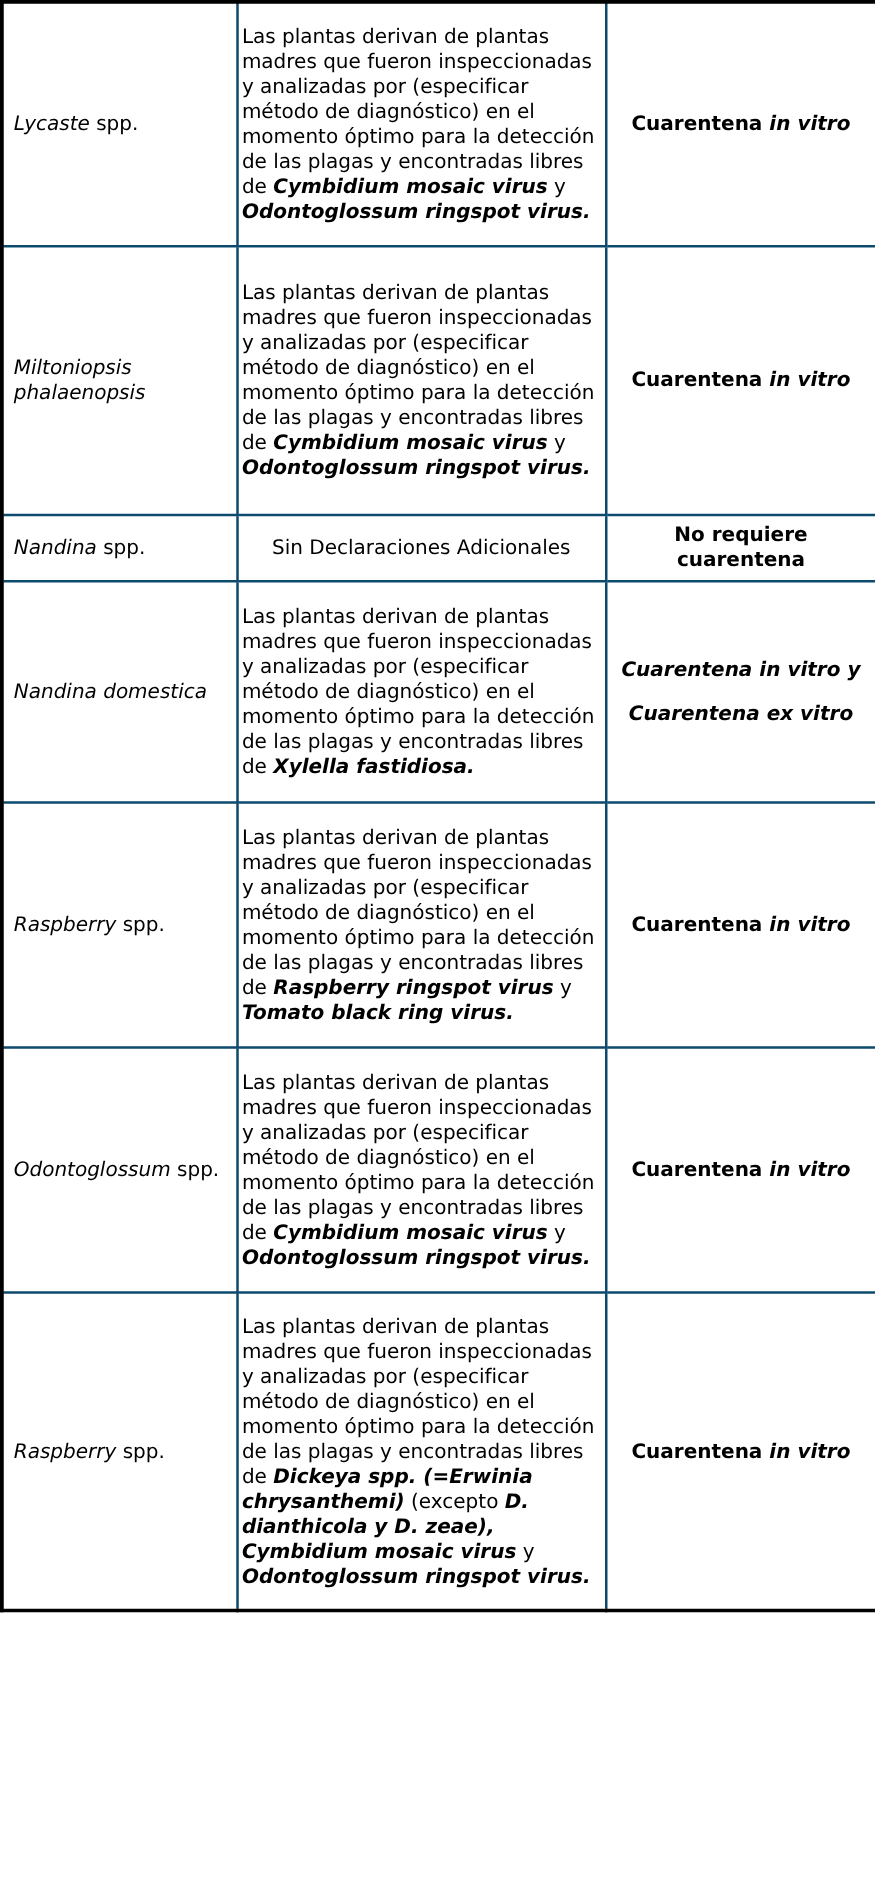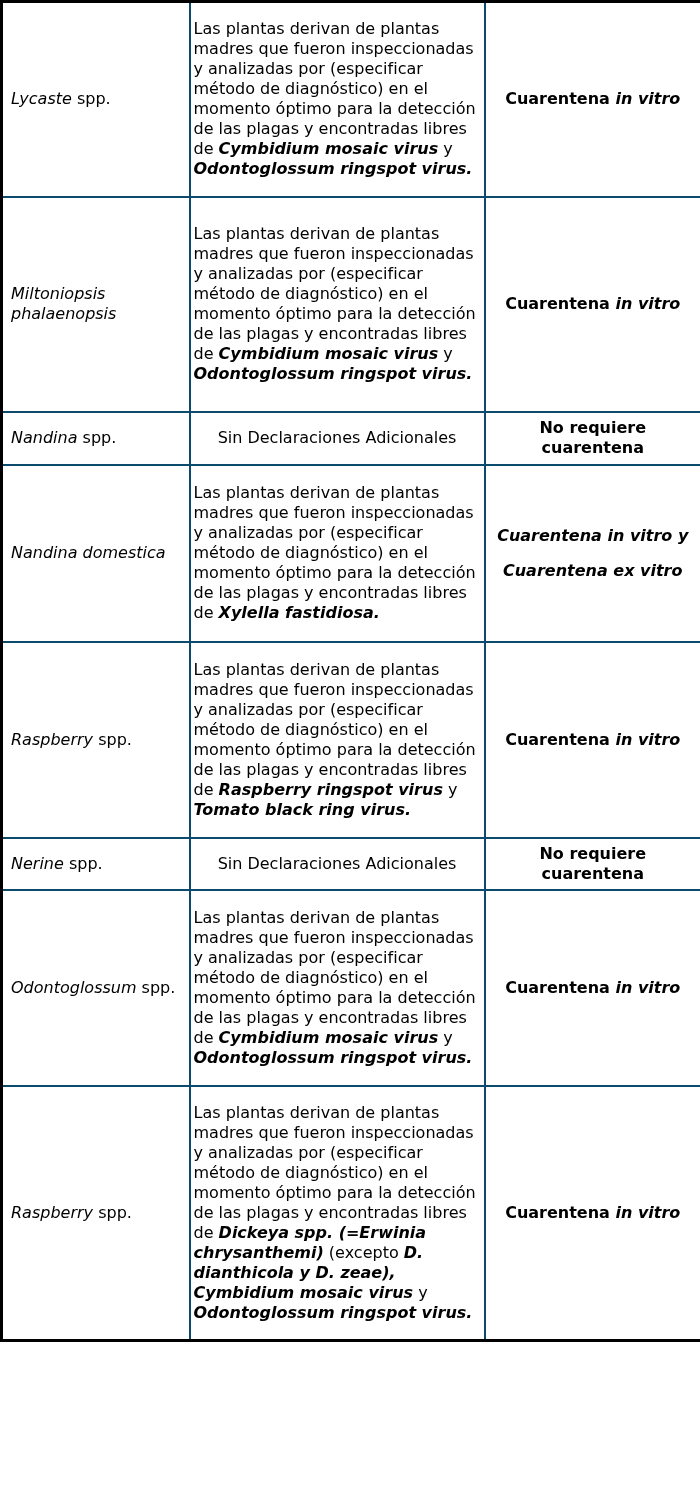--- a/index.html
+++ b/index.html
@@ -117,31 +117,20 @@
         <td class="col-species">
           <p><span class="seg-i">Raspberry</span><span> spp.</span></p>
         </td>
         <td class="col-declaration">
           <p><span>Las plantas derivan de plantas madres que fueron inspeccionadas y analizadas por (especificar método de diagnóstico) en el momento óptimo para la detección de las plagas y encontradas libres de </span><span class="seg-bi">Raspberry ringspot virus</span><span> y </span><span class="seg-bi">Tomato black ring virus.</span></p>
         </td>
         <td class="col-quarantine center">
           <p><span>Cuarentena </span><span class="seg-i">in vitro</span></p>
         </td>
       </tr>
-      <tr style="height: 52px;">
-        <td class="col-species">
-          <p><span class="seg-i">Nerine</span><span> spp.</span></p>
-        </td>
-        <td class="col-declaration center">
-          <p><span>Sin Declaraciones Adicionales</span></p>
-        </td>
-        <td class="col-quarantine center">
-          <p><span>No requiere cuarentena</span></p>
-        </td>
-      </tr>
       <tr style="height: 196px;">
         <td class="col-species">
           <p><span class="seg-i">Odontoglossum</span><span> spp.</span></p>
         </td>
         <td class="col-declaration">
           <p><span>Las plantas derivan de plantas madres que fueron inspeccionadas y analizadas por (especificar método de diagnóstico) en el momento óptimo para la detección de las plagas y encontradas libres de </span><span class="seg-bi">Cymbidium mosaic virus</span><span> y </span><span class="seg-bi">Odontoglossum ringspot virus.</span></p>
         </td>
         <td class="col-quarantine center">
           <p><span>Cuarentena </span><span class="seg-i">in vitro</span></p>
         </td>

